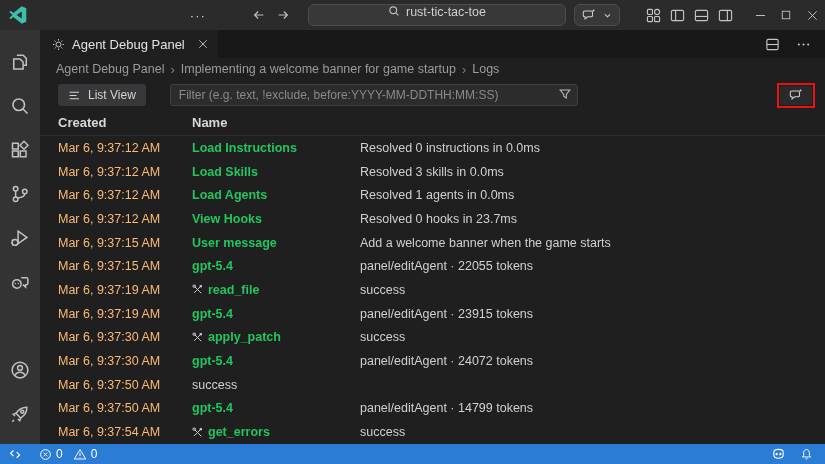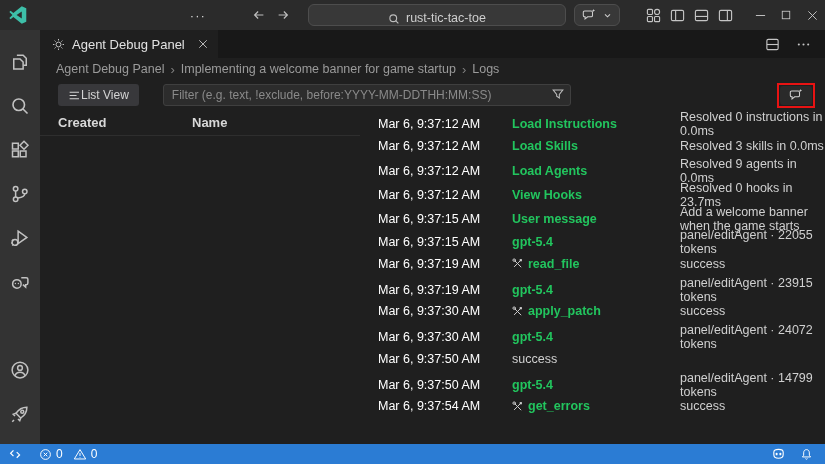--- a/index.html
+++ b/index.html
@@ -10,21 +10,21 @@
 
   
   .titlebar { height:30px; flex:0 0 30px; background:var(--titlebar-bg,#2b2b2b);
     display:flex; align-items:center; font-size:13px; color:#d6d6d6; }
   .logo { width:18px; height:18px; margin:0 10px 0 9px; display:flex; }
   .menu-bar { display:flex; align-items:flex-start;margin-top:46px; }
   .menu-item { padding:3px 8px; border-radius:4px; cursor:default; }
   .menu-more { padding:3px 8px; letter-spacing:1px; }
   .nav-arrows { display:flex; align-items:center; gap:10px; margin-left:38px; color:#bdbdbd; }
   .cmd-center { margin-left:18px; width:312px; height:22px; background:#383838;
-    border:1px solid #4d4d4d; border-radius:6px; display:flex; align-items:flex-end;
+    border:1px solid #4d4d4d; border-radius:6px; display:flex; align-items:flex-start;
     justify-content:center; gap:6px; color:#cfcfcf; font-size:12.5px; }
   .copilot-btn-title { margin-left:8px; height:22px; padding:0 7px; background:#383838;
     border:1px solid #4d4d4d; border-radius:6px; display:flex; align-items:center; gap:7px; }
   .layout-icons { display:flex; align-items:center; gap:9px; margin-left:26px; }
   .win-controls { display:flex; align-items:center; margin-left:14px; }
   .win-controls .wc { width:26px; height:30px; display:flex; align-items:center; justify-content:center; }
 
   
   .body { flex:1 1 auto; display:flex; min-height:0; }
   .activitybar { width:40px; flex:0 0 40px; background:var(--activitybar-bg,#333333);
@@ -41,41 +41,41 @@
   .tab-close { margin-left:6px; display:flex; }
   .tab-actions { margin-left:auto; display:flex; align-items:center; gap:16px; padding-right:14px; color:#c5c5c5; }
 
   .breadcrumb { height:22px; flex:0 0 22px; display:flex; align-items:center; gap:6px;
     padding-left:16px; font-size:12.5px; color:#9b9b9b; background:#1f1f1f; }
   .crumb-sep { color:#7f7f7f; font-size:13px; }
 
   
   .toolbar { height:30px; flex:0 0 30px; display:flex; align-items:center; padding:0 10px 0 18px; }
   .listview-btn { height:22px; padding:0 10px; background:#38383b; border-radius:3px;
-    display:flex; align-items:center; font-size:12px; color:#d4d4d4; }
+    display:flex; align-items:center; gap:7px; font-size:12px; color:#d4d4d4; }
   .filter-wrap { margin-left:12px; width:420px; height:22px; position:relative;padding-left:12px; }
   .filter-input { width:100%; height:100%; background:#2c2c2c; border:1px solid #3f3f3f;
     border-radius:3px; color:#cccccc; font-size:12px; padding:0 26px 0 8px;
     font-family:"Liberation Sans", sans-serif; outline:none; }
   .filter-input::placeholder { color:#8a8a8a; }
   .filter-funnel { position:absolute; right:6px; top:3px; }
   .annotated-btn-wrap { margin-left:auto; border:2px solid var(--annotation-red,#e81313);
     padding:1px; display:flex; }
   .copilot-btn-panel { width:32px; height:19px; background:#2a2a2a; border-radius:3px;
     display:flex; align-items:center; justify-content:center; }
 
   
-  .log-table { flex:1 1 auto; display:flex; flex-direction:row; overflow:hidden; }
+  .log-table { flex:1 1 auto; display:flex; flex-direction:column; overflow:hidden; }
   .t-header { height:26px; flex:0 0 26px; display:grid; grid-template-columns:134px 168px 1fr;
     align-items:center; padding-left:18px; font-size:13px; font-weight:700; color:#d8d8d8;
     border-bottom:1px solid #2e2e2e; }
   .t-body { flex:1 1 auto; overflow:hidden; }
   .t-row { height:23.7px; display:grid; grid-template-columns:134px 168px 1fr;
     align-items:center; padding-left:18px; font-size:12.5px; }
-  .cell-created { color:#ffffff; }
+  .cell-created { color:#fdba74; }
   .cell-name { color:#22c55e; font-weight:700; display:flex; align-items:center; gap:5px; }
   .cell-details { color:#d0d0d0; }
 
   
   .statusbar { height:20px; flex:0 0 20px; background:var(--statusbar-bg,#2b7cd4);
     display:flex; align-items:center; color:#ffffff; font-size:12px; }
   .remote-ind { padding:0 9px; height:100%; display:flex; align-items:center; }
   .problems { display:flex; align-items:center; gap:4px; margin-left:8px; }
   .problems .cnt { margin-right:6px; }
   .sb-right { margin-left:auto; display:flex; align-items:center; gap:14px; padding-right:12px; }
@@ -340,21 +340,21 @@
     </span>
     <span class="cell-details">Resolved 3 skills in 0.0ms</span>
   </div>
 
   <div class="t-row">
     <span class="cell-created">Mar 6, 9:37:12 AM</span>
     <span class="cell-name">
 
       <span class="name-text">Load Agents</span>
     </span>
-    <span class="cell-details">Resolved 9 agents in 0.0ms</span>
+    <span class="cell-details">Resolved 1 agents in 0.0ms</span>
   </div>
 
   <div class="t-row">
     <span class="cell-created">Mar 6, 9:37:12 AM</span>
     <span class="cell-name">
 
       <span class="name-text">View Hooks</span>
     </span>
     <span class="cell-details">Resolved 0 hooks in 23.7ms</span>
   </div>

